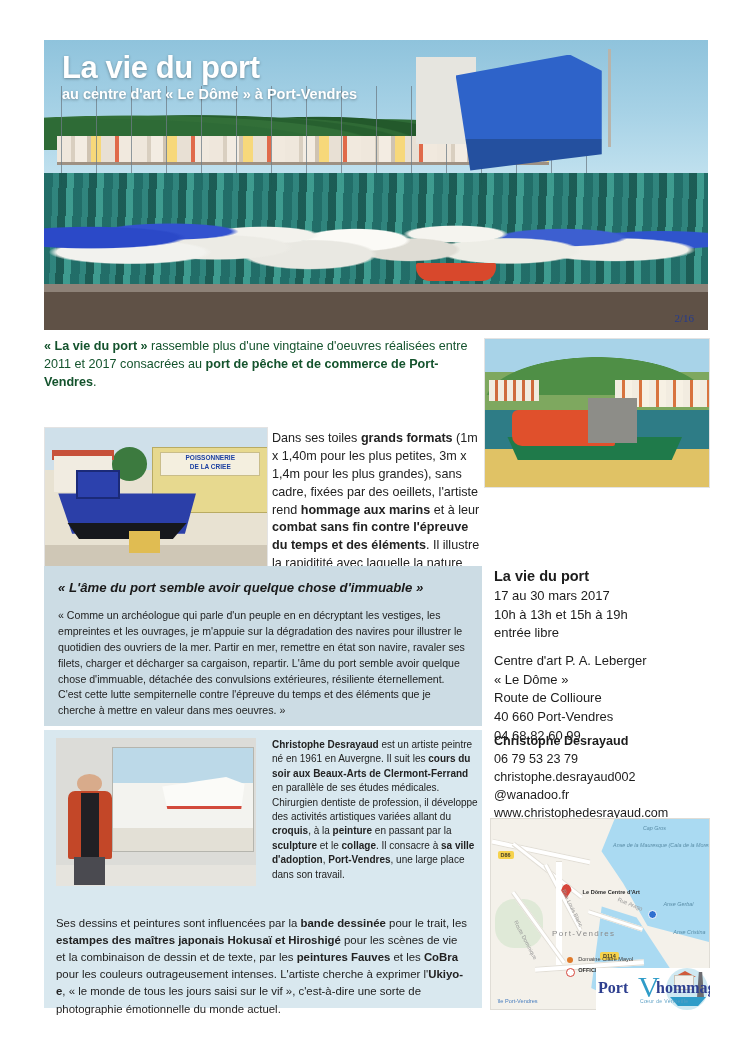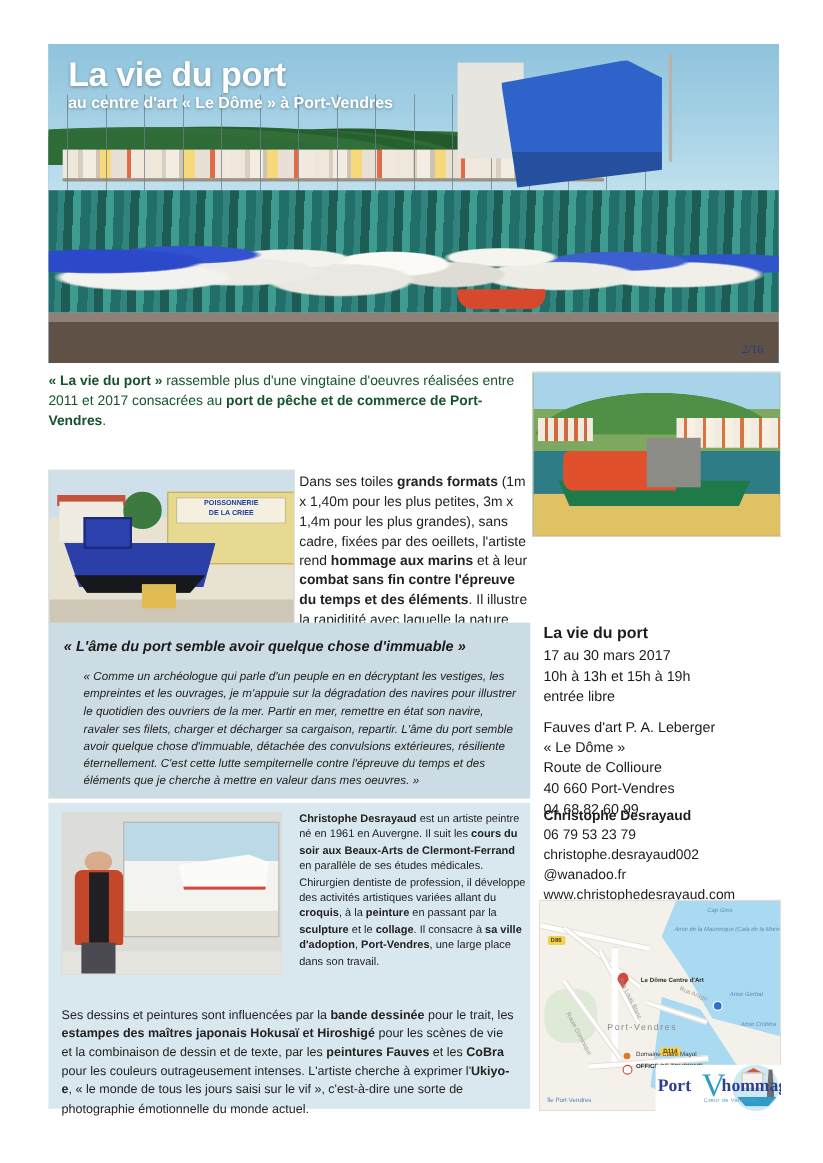--- a/index.html
+++ b/index.html
@@ -124,22 +124,22 @@
     clip-path:polygon(0% 0%,100% 0%,94% 100%,6% 100%);}
   .resc-cab{position:absolute;left:46%;top:40%;width:22%;height:30%;background:#8d8d88;}
   .resc-quay{position:absolute;left:0;bottom:0;width:100%;height:26%;background:#e0c265;}
 
   
   .panel-quote{
     position:absolute;left:44px;top:566px;width:438px;height:160px;
     background:#ccdce4;}
   .quote-title{position:absolute;left:14px;top:14px;right:14px;
     font-size:13.2px;font-weight:bold;font-style:italic;color:#1a1a1a;}
-  .quote-body{position:absolute;left:32px;top:42px;right:12px;
-    font-size:10.6px;font-style:italic;line-height:1.5;color:#222;}
+  .quote-body{position:absolute;left:14px;top:42px;right:12px;
+    font-size:10.6px;line-height:1.5;color:#222;}
 
   
   .panel-bio{
     position:absolute;left:44px;top:730px;width:438px;height:278px;
     background:#d9e8ef;}
   .photo-artist{position:absolute;left:56px;top:738px;width:200px;height:148px;
     overflow:hidden;background:#cfd4d6;}
   .art-wall{position:absolute;inset:0;background:#dcdcd8;}
   .art-canvas{position:absolute;left:28%;top:6%;width:70%;height:70%;
     background:linear-gradient(180deg,#bcd9e8 0 34%,#f3f3ef 34% 78%,#e3e0d6 78% 100%);border:1px solid #b5b5ae;}
@@ -286,21 +286,21 @@
     <div class="quote-title">« L'âme du port semble avoir quelque chose d'immuable »</div>
     <div class="quote-body">« Comme un archéologue qui parle d'un peuple en en décryptant les vestiges, les empreintes et les ouvrages, je m'appuie sur la dégradation des navires pour illustrer le quotidien des ouvriers de la mer. Partir en mer, remettre en état son navire, ravaler ses filets, charger et décharger sa cargaison, repartir. L'âme du port semble avoir quelque chose d'immuable, détachée des convulsions extérieures, résiliente éternellement. C'est cette lutte sempiternelle contre l'épreuve du temps et des éléments que je cherche à mettre en valeur dans mes oeuvres. »</div>
   </div>
 
   <div class="info-block">
     <div class="info-title">La vie du port</div>
     <div>17 au 30 mars 2017</div>
     <div>10h à 13h et 15h à 19h</div>
     <div>entrée libre</div>
     <div class="info-gap"></div>
-    <div>Fauves d'art P. A. Leberger</div>
+    <div>Centre d'art P. A. Leberger</div>
     <div>« Le Dôme »</div>
     <div>Route de Collioure</div>
     <div>40 660 Port-Vendres</div>
     <div>04 68 82 60 99</div>
   </div>
 
   <div class="contact-block">
     <div class="contact-name">Christophe Desrayaud</div>
     <div>06 79 53 23 79</div>
     <div>christophe.desrayaud002</div>

